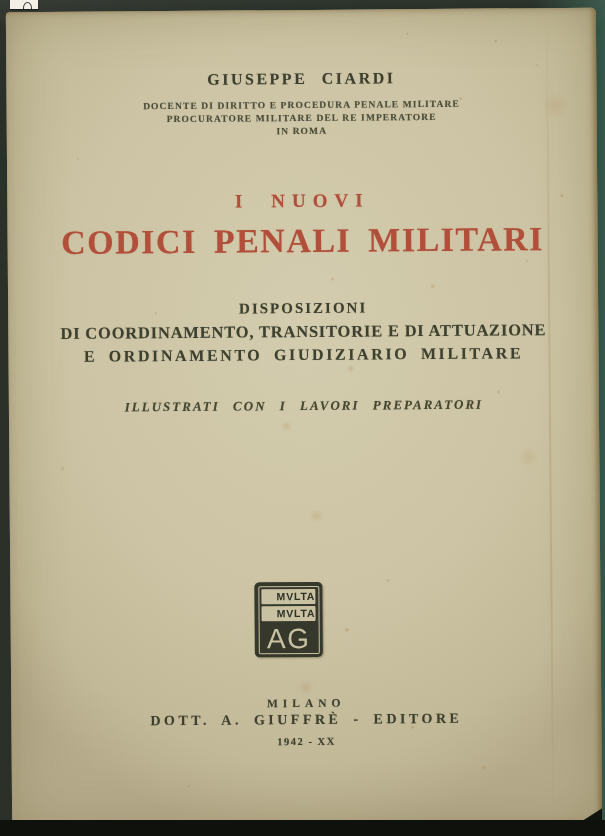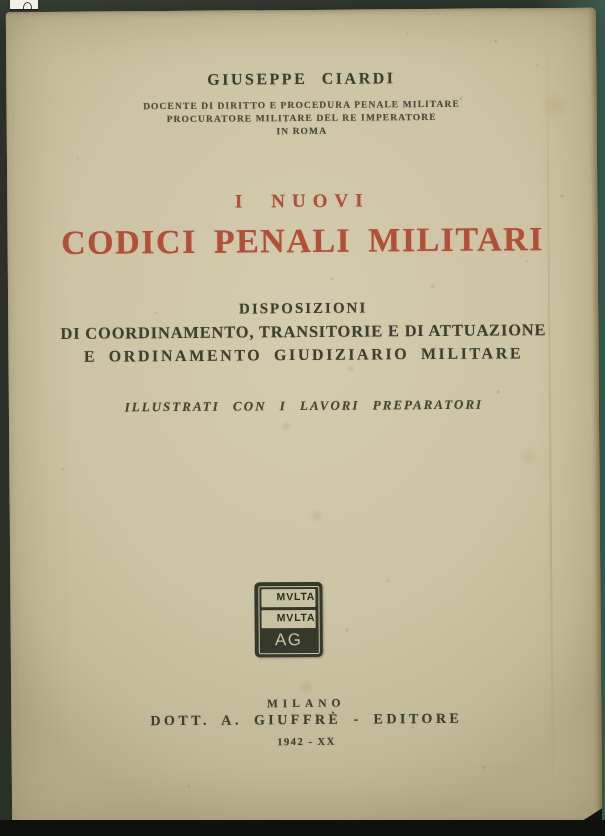--- a/index.html
+++ b/index.html
@@ -75,21 +75,21 @@
   .note{top:388px;font-size:13px;font-weight:bold;font-style:italic;letter-spacing:2px;word-spacing:8px;color:#45472f;}
   
   .emblem{position:absolute;top:572px;left:50%;transform:translateX(-50%) translateX(-17px);
     width:68px;height:75px;background:#35382a;border-radius:5px;padding:3.5px;box-sizing:border-box;
     box-shadow:1px 1px 2px rgba(60,55,35,.4);}
   .emblem-inner{width:100%;height:100%;box-sizing:border-box;border:1.5px solid #c9c2a2;border-radius:2px;
     padding:2.5px;display:flex;flex-direction:column;gap:2.5px;background:#35382a;}
   .emblem-row{background:#c9c2a2;color:#2e3125;font-family:"Liberation Sans","DejaVu Sans",sans-serif;
     font-size:10.5px;font-weight:bold;letter-spacing:.8px;text-align:center;height:31px;line-height:14.5px;border-radius:1px;padding-left:15px;}
   .emblem-ag{flex:1;display:flex;align-items:center;justify-content:center;color:#c9c2a2;
-    font-family:"Liberation Sans","DejaVu Sans",sans-serif;font-size:17px;letter-spacing:1.5px;font-weight:500;}
+    font-family:"Liberation Sans","DejaVu Sans",sans-serif;font-size:28px;letter-spacing:1.5px;font-weight:500;}
   
   .city{top:687px;font-size:11.5px;font-weight:bold;letter-spacing:5px;}
   .pubname{top:702px;font-size:14px;font-weight:bold;letter-spacing:3.5px;word-spacing:5px;}
   .year{top:726px;font-size:10.5px;font-weight:bold;letter-spacing:1.5px;}
   
   .shelf-label{position:absolute;left:10px;top:0;width:28px;height:9px;background:#f3f1e7;
     box-shadow:0 1px 1px rgba(0,0,0,.5);overflow:hidden;z-index:5;}
   .shelf-label .glyph{position:absolute;left:13px;top:2px;width:7px;height:10px;border:1.6px solid #3a3a38;
     border-radius:50%;background:transparent;}
 </style>

